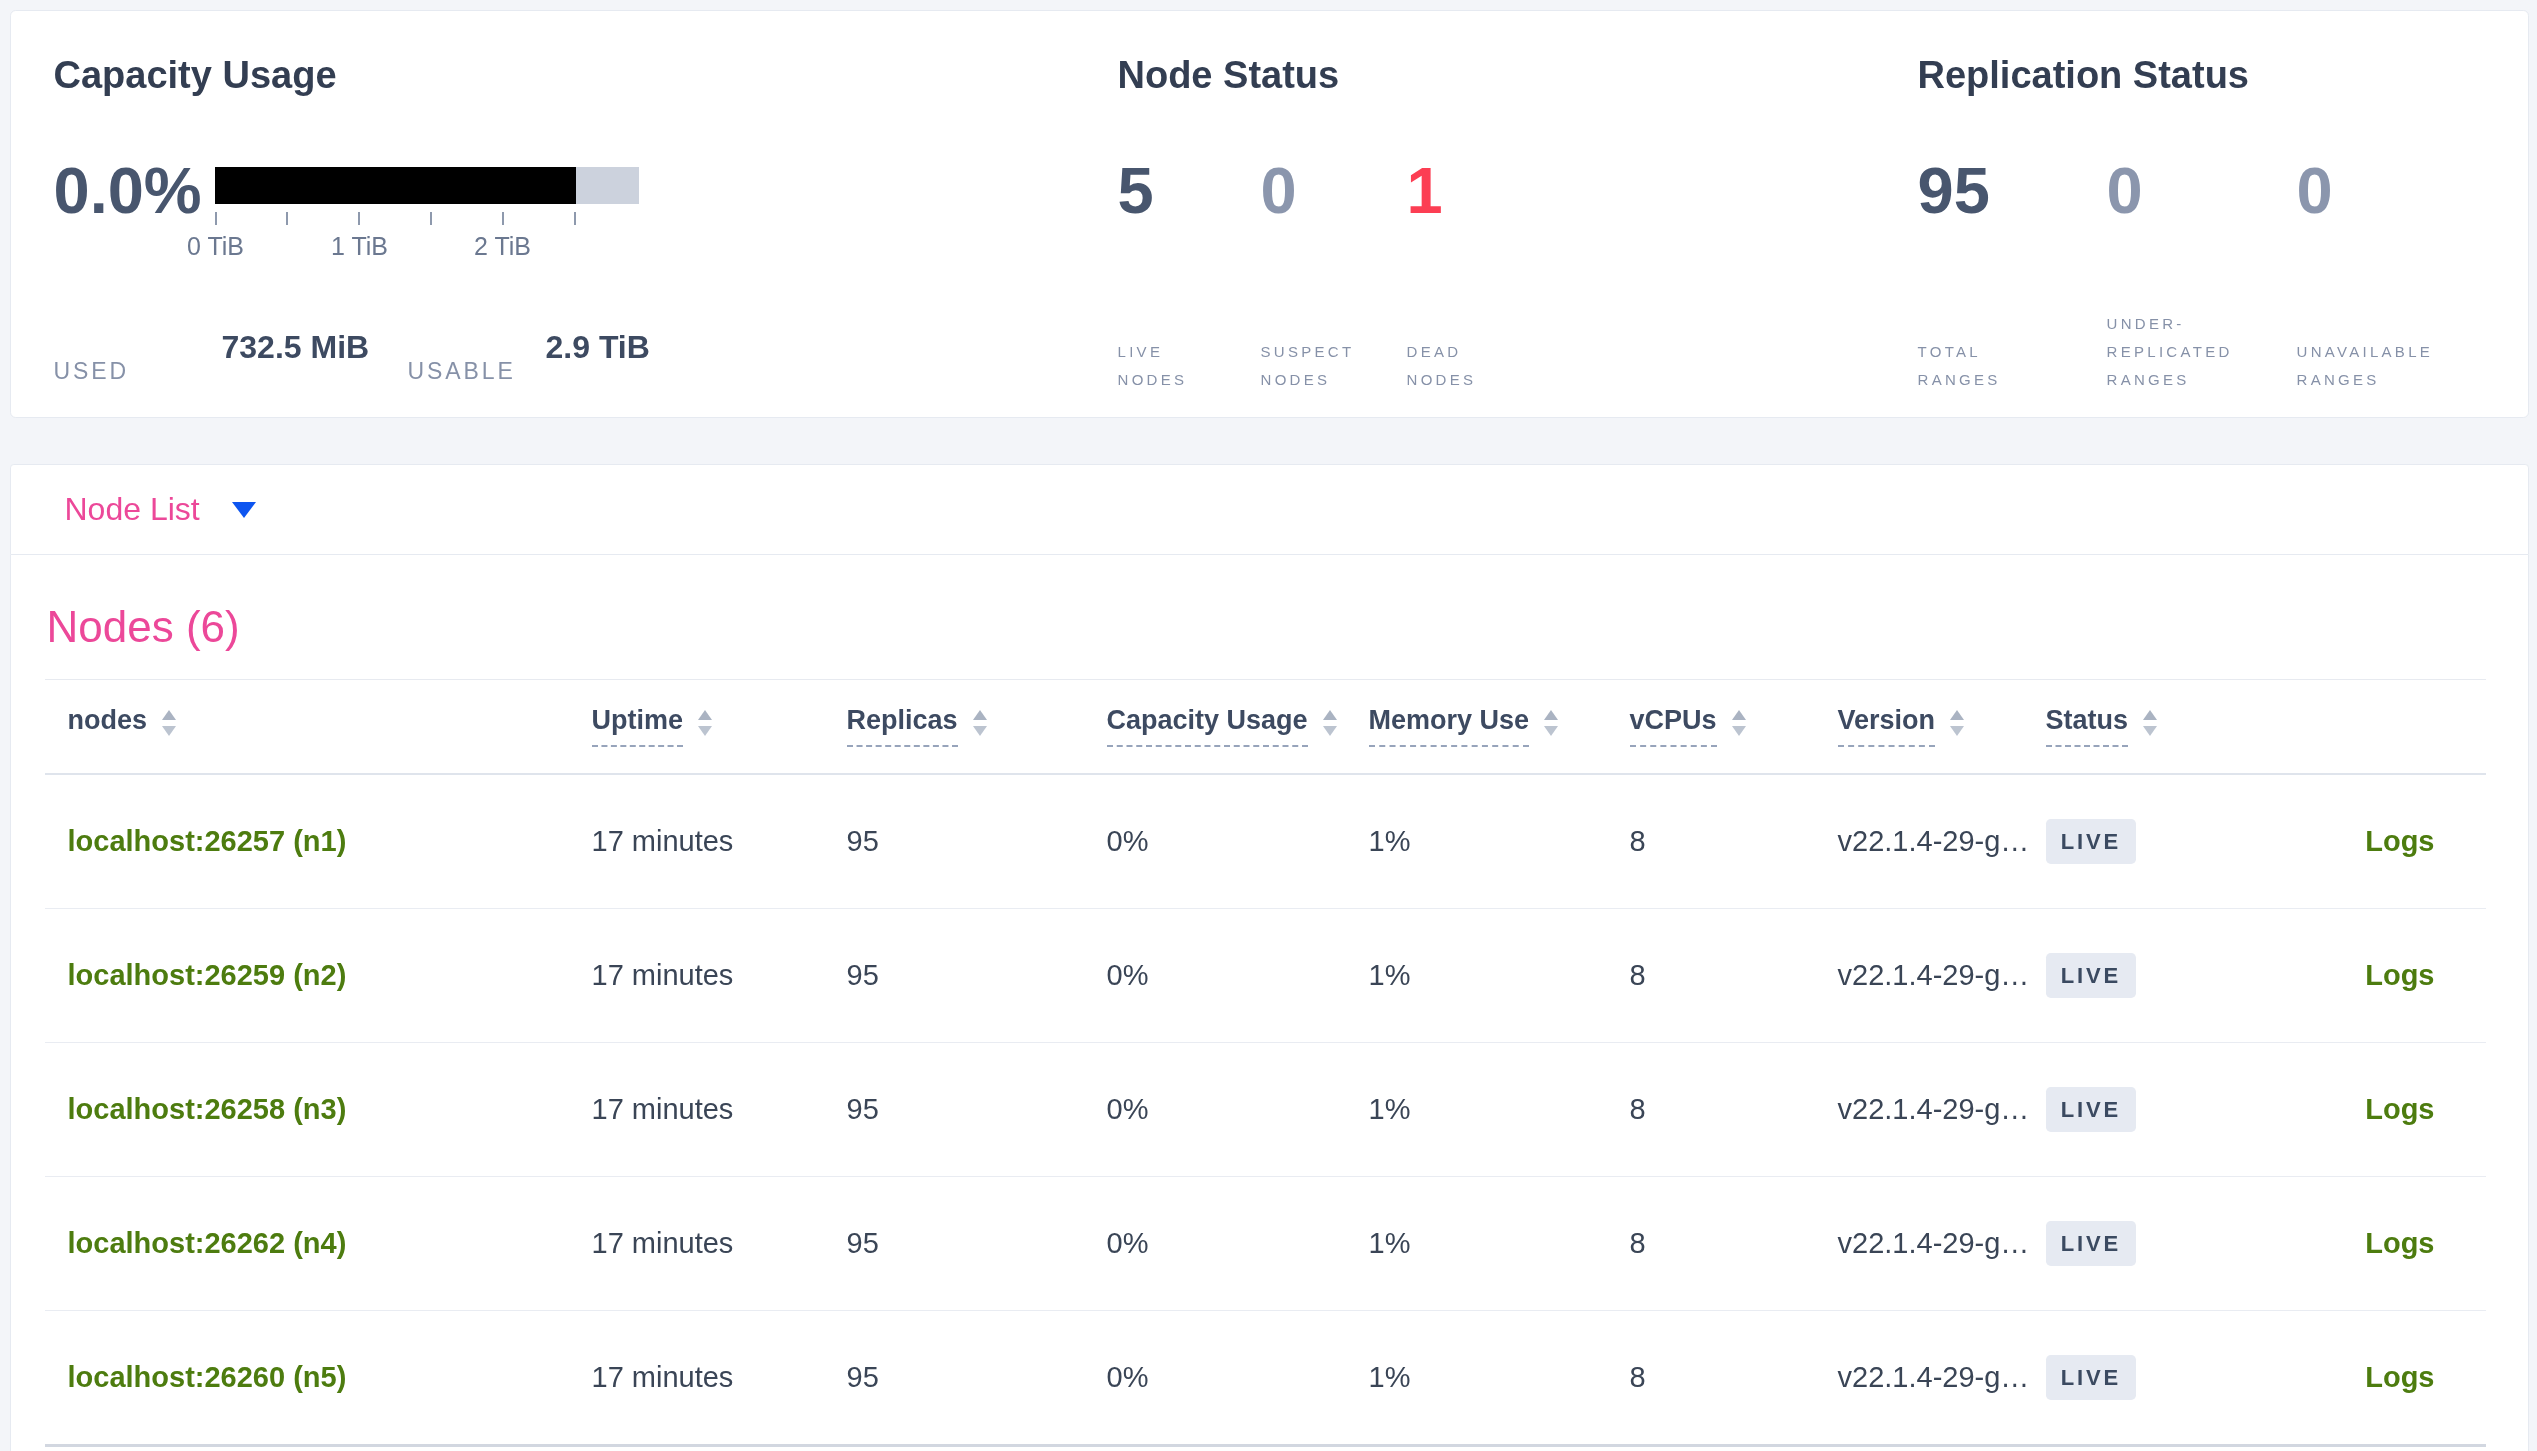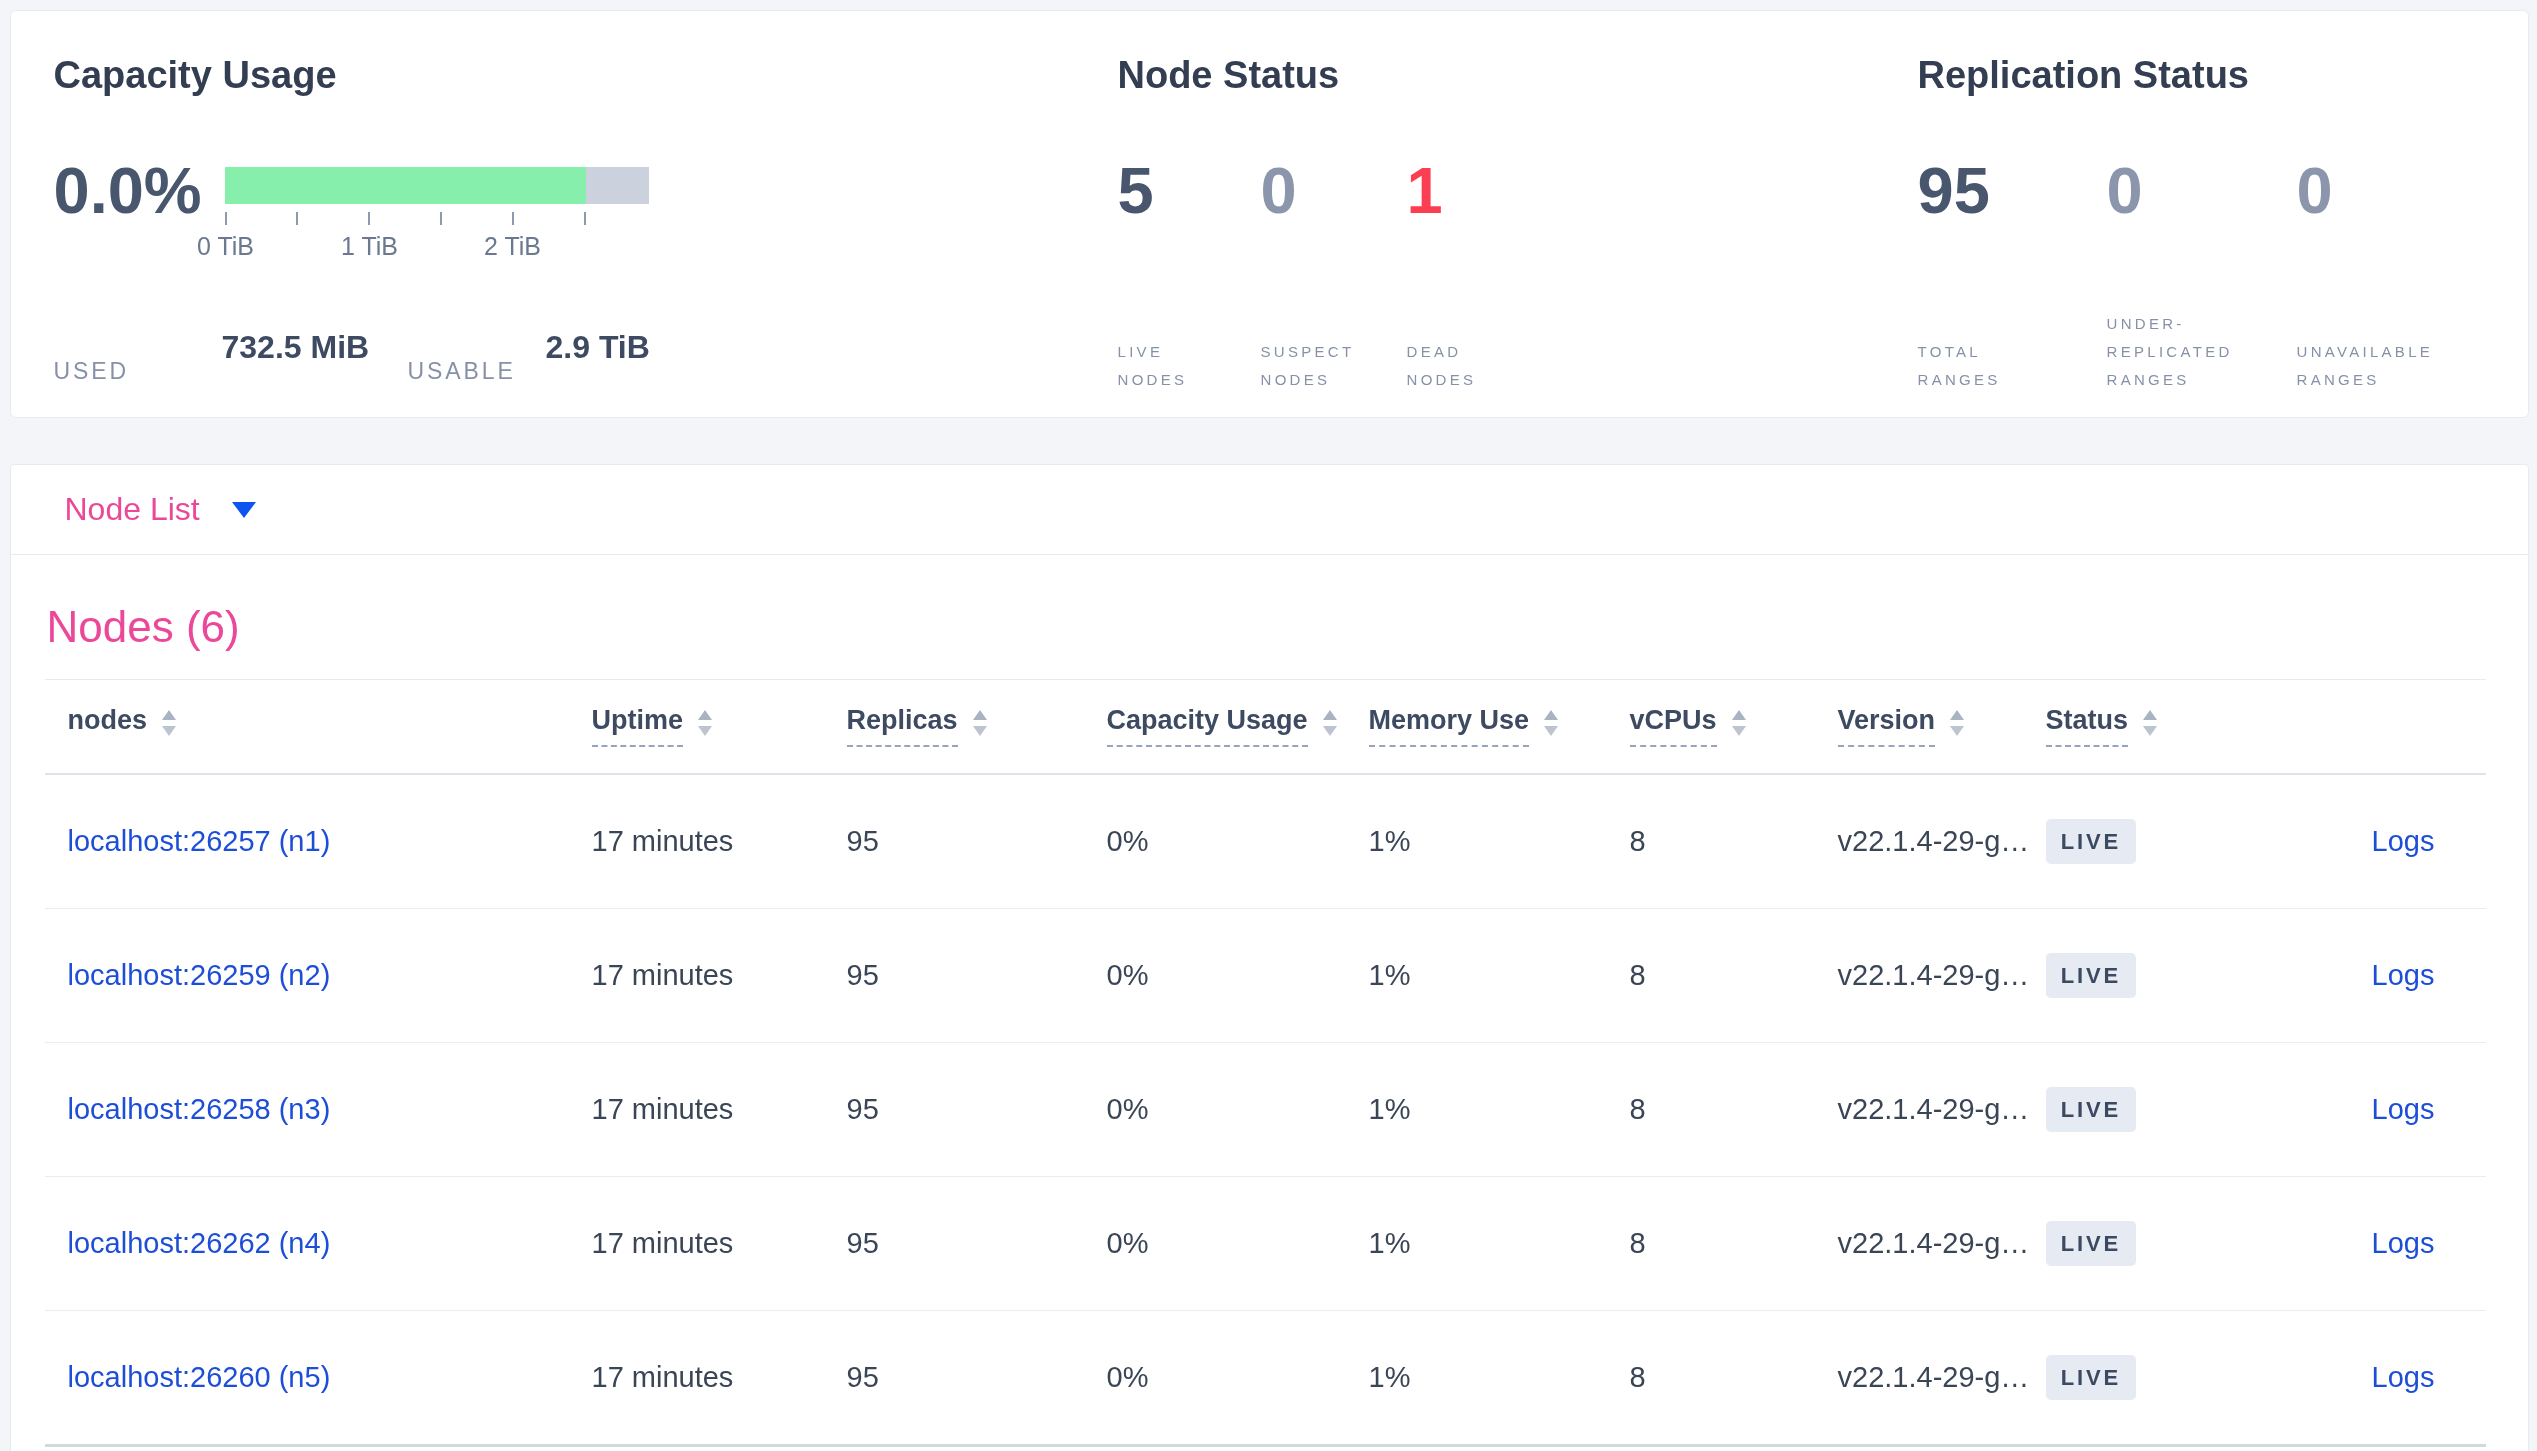--- a/index.html
+++ b/index.html
@@ -20,21 +20,21 @@
   .tone-dark{color:#48566e;} .tone-muted{color:#8b96ad;} .tone-danger{color:#fc3e53;}
   .pct{position:absolute;left:43px;top:143px;font-size:65px;font-weight:600;line-height:74px;color:#48566e;}
 
   .stat{position:absolute;top:0;height:100%;width:181px;}
   .ns1{left:1107px;} .ns2{left:1250px;} .ns3{left:1396px;}
   .rs1{left:1907px;} .rs2{left:2096px;} .rs3{left:2286px;}
   .stat-label{position:absolute;bottom:23px;left:0;font-size:15px;letter-spacing:3.3px;
               line-height:28px;color:#8691a8;white-space:pre-line;}
 
   
-  .capbar{position:absolute;left:214px;top:156px;width:424px;height:37px;background:#86efac;text-decoration:underline;}
+  .capbar{position:absolute;left:204px;top:156px;width:424px;height:37px;background:#000000;text-decoration:underline;}
   .capbar-tail{position:absolute;right:0;top:0;width:63px;height:37px;background:#ccd2dd;}
   .tick{position:absolute;top:45px;width:2.9px;height:13.3px;background:#8e99ad;}
   .tk0{left:0;} .tk1{left:71px;} .tk2{left:143px;} .tk3{left:215px;} .tk4{left:287px;} .tk5{left:359px;}
   .ticklab{position:absolute;top:65px;width:114px;text-align:center;font-size:25px;color:#6b7890;}
   .tl0{left:-56px;} .tl1{left:88px;} .tl2{left:231px;}
 
   .kv-label{position:absolute;top:347px;font-size:23px;letter-spacing:2.9px;color:#8691a8;}
   .kv-value{position:absolute;top:318px;font-size:32px;font-weight:600;color:#3d4a61;}
   .used-l{left:43px;} .used-v{left:211px;} .usable-l{left:397px;} .usable-v{left:535px;}
 
@@ -51,21 +51,21 @@
   .thead{height:93px;border-bottom:2.9px solid #dfe4ec;}
   .row{height:133px;border-bottom:1.9px solid #e9ecf2;font-size:29px;color:#3a4556;}
   .row-last{border-bottom:3.8px solid #d2d7e0;}
   .c1{padding-left:23px;} .c9{text-align:right;padding-right:51px;}
   .th{font-size:27px;font-weight:600;color:#3d4a61;display:flex;align-items:center;cursor:pointer;}
   .th-label{line-height:29px;padding-bottom:9.5px;border-bottom:2.9px solid transparent;}
   .th-label.u{border-bottom:2.9px dashed #97a4bb;}
   .sort-icon{display:inline-flex;flex-direction:column;gap:5.7px;margin-left:15.2px;margin-bottom:7.6px;}
   .sort-icon .up{width:0;height:0;border-left:7.6px solid transparent;border-right:7.6px solid transparent;border-bottom:10.5px solid #aab3c2;}
   .sort-icon .down{width:0;height:0;border-left:7.6px solid transparent;border-right:7.6px solid transparent;border-top:10.5px solid #bcc4d0;}
-  .cell-link{color:#1d4ed8;text-decoration:none;cursor:pointer;}
+  .cell-link{color:#4d7c0f;text-decoration:none;cursor:pointer;font-weight:bold;}
   .badge{display:inline-block;background:#e6eaf2;color:#3b4a61;font-size:22px;font-weight:700;
          letter-spacing:2.9px;padding:11.4px 15.2px;border-radius:4.8px;line-height:1;}
 </style>
 </head>
 <body>
 
 <div class="page">
 
   <section class="panel summary">
 

